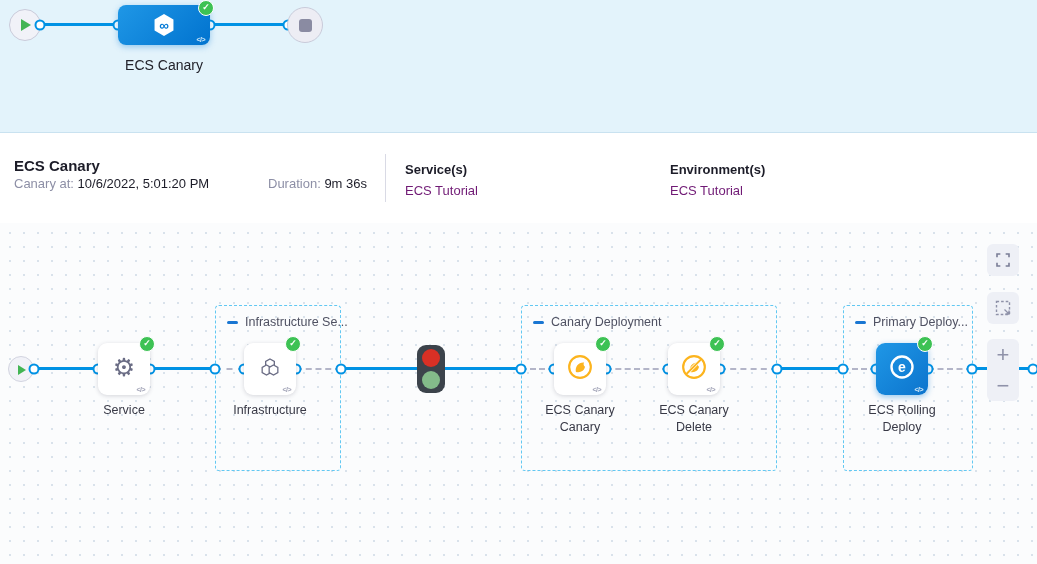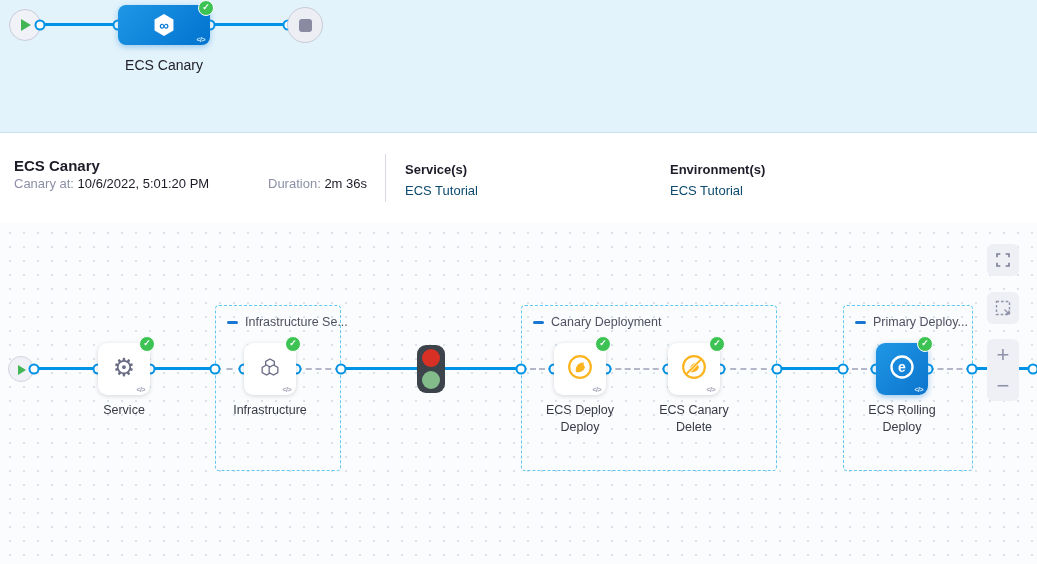--- a/index.html
+++ b/index.html
@@ -32,21 +32,21 @@
 
   
   .summary { position:absolute; left:0; top:134px; width:1037px; height:90px; background:#fff;
              border-bottom:1px solid #dfe1ea; }
   .sum-title { position:absolute; left:14px; top:23px; font-size:15px; font-weight:bold; color:#1c1c28; }
   .sum-row { position:absolute; top:42px; font-size:13px; color:#1c1c28; }
   .lbl { color:#8d8fa6; }
   .val { color:#1c1c28; }
   .sum-divider { position:absolute; left:385px; top:20px; width:1px; height:48px; background:#d9dae5; }
   .sum-col-label { position:absolute; top:28px; font-size:13px; font-weight:bold; color:#1c1c28; }
-  .sum-link { position:absolute; top:49px; font-size:13px; color:#0c4a6e; cursor:pointer; }
+  .sum-link { position:absolute; top:49px; font-size:13px; color:#701a75; cursor:pointer; }
 
   
   .canvas { position:absolute; left:0; top:223px; width:1037px; height:406px; background:#fbfcfd;
             background-image:radial-gradient(circle,#d9e2eb 1.1px, transparent 1.4px);
             background-size:14px 14px; background-position:3px 3px; }
   .group-box { position:absolute; border:1px dashed #62c8f2; border-radius:4px; background:transparent; }
   .group-head { position:absolute; left:11px; top:9px; display:flex; align-items:center; gap:7px; }
   .collapse-minus { width:11px; height:3px; border-radius:2px; background:#1976d2; cursor:pointer; }
   .group-title { font-size:12.5px; color:#4f5162; white-space:nowrap; }
   .c-line { position:absolute; top:144px; height:3px; background:#0092e4; }
@@ -113,21 +113,21 @@
   </div>
 
   <div class="summary">
     <div class="sum-title">ECS Canary</div>
     <div class="sum-row" style="left:14px;">
       <span class="lbl">Canary at:</span>
       <span class="val">10/6/2022, 5:01:20 PM</span>
     </div>
     <div class="sum-row" style="left:268px;">
       <span class="lbl">Duration:</span>
-      <span class="val">2m 36s</span>
+      <span class="val">9m 36s</span>
     </div>
     <div class="sum-divider"></div>
     <div class="sum-col-label" style="left:405px;">Service(s)</div>
     <div class="sum-link" style="left:405px;">ECS Tutorial</div>
     <div class="sum-col-label" style="left:670px;">Environment(s)</div>
     <div class="sum-link" style="left:670px;">ECS Tutorial</div>
   </div>
 
   <div class="canvas">
 
@@ -211,21 +211,21 @@
     </div>
 
     <div class="step-card" style="left:554px;">
       <svg class="icon-center" width="26" height="26" viewBox="0 0 24 24">
         <circle cx="12" cy="12" r="10" fill="none" stroke="#fcb41e" stroke-width="2"></circle>
         <path d="M8.2 16.5 C7.4 11.5 10.5 7.4 15.8 7.8 C15 9.2 15.2 10.4 16.6 11.8 C16 15.6 12.2 17.6 8.2 16.5 Z" fill="#fcb41e"></path>
       </svg>
       <span class="code-glyph">&lt;/&gt;</span>
     </div>
     <span class="badge" style="left:595px;top:113px;">✓</span>
-    <div class="step-label" style="left:530px;">ECS Deploy Deploy</div>
+    <div class="step-label" style="left:530px;">ECS Canary Canary</div>
 
     <div class="step-card" style="left:668px;">
       <svg class="icon-center" width="26" height="26" viewBox="0 0 24 24">
         <circle cx="12" cy="12" r="10" fill="none" stroke="#fcb41e" stroke-width="2"></circle>
         <path d="M8.2 16.5 C7.4 11.5 10.5 7.4 15.8 7.8 C15 9.2 15.2 10.4 16.6 11.8 C16 15.6 12.2 17.6 8.2 16.5 Z" fill="#fcb41e"></path>
         <line x1="5.5" y1="18" x2="18" y2="5.5" stroke="#ffffff" stroke-width="3"></line>
         <line x1="5" y1="18.5" x2="18.5" y2="5" stroke="#fcb41e" stroke-width="1.8"></line>
       </svg>
       <span class="code-glyph">&lt;/&gt;</span>
     </div>

